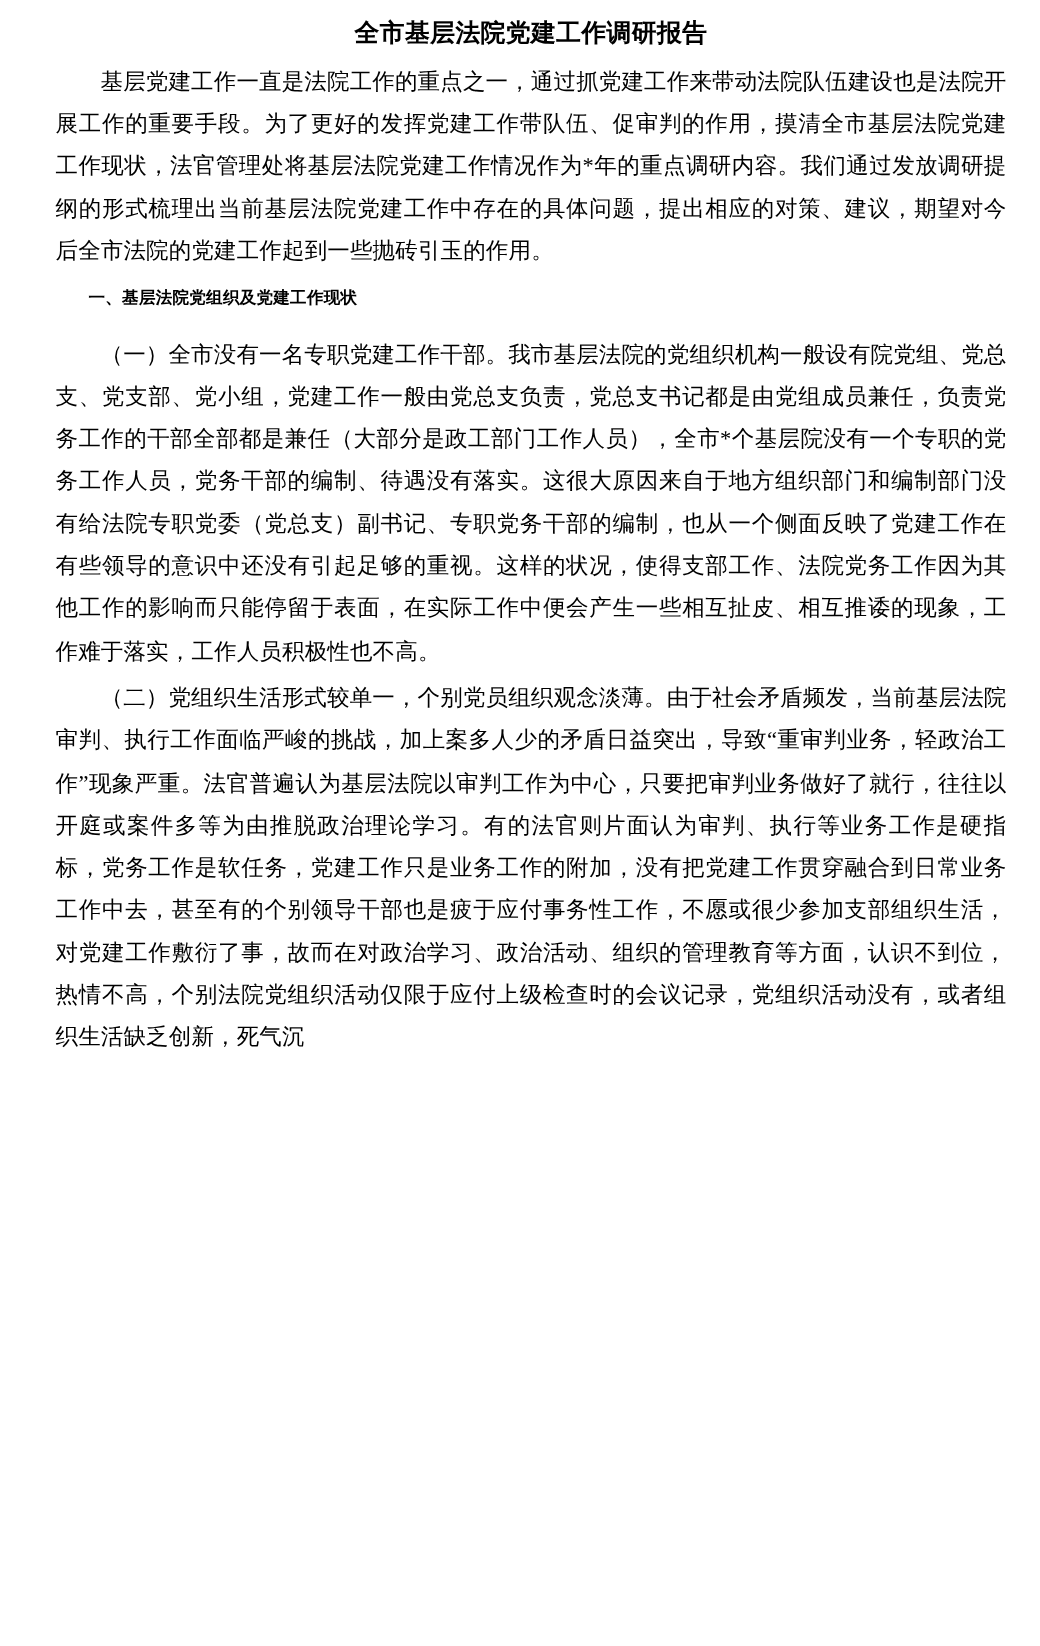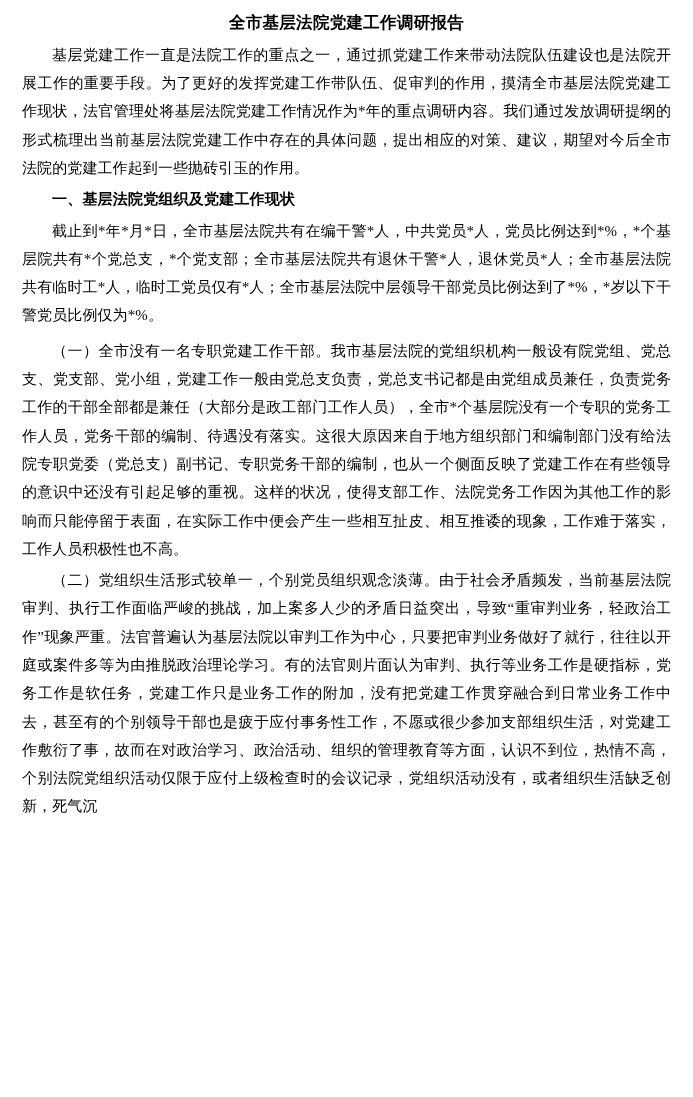--- a/index.html
+++ b/index.html
@@ -11,21 +11,21 @@
     width: 693px;
     height: 1097px;
     font-family: "Liberation Serif", "DejaVu Serif", serif;
     color: #000000;
     overflow: hidden;
   }
   .page {
     width: 693px;
     height: 1097px;
     box-sizing: border-box;
-    padding: 10px 22px 0 22px;
+    padding: 10px 22px 0 37px;
   }
   .doc-title {
     text-align: center;
     font-family: "Liberation Sans", "DejaVu Sans", sans-serif;
     font-weight: bold;
     font-size: 16.5px;
     line-height: 1.5;
     margin: 0 0 6px 0;
     letter-spacing: 0.3px;
   }
@@ -35,40 +35,39 @@
     line-height: 28.3px;
     text-align: justify;
     text-justify: inter-ideograph;
     text-indent: 2em;
     letter-spacing: 0.1px;
   }
   p.heading {
     margin: 0 0 1px 0;
     font-family: "Liberation Sans", "DejaVu Sans", sans-serif;
     font-weight: bold;
-    font-size: 15px;
+    font-size: 11px;
     line-height: 28.3px;
     text-indent: 2em;
     letter-spacing: 0.2px;
   }
   .spacer-sm { height: 2px; }
 </style>
 </head>
 <body>
 
 <div class="page">
   <h1 class="doc-title">全市基层法院党建工作调研报告</h1>
 
   <p class="para">基层党建工作一直是法院工作的重点之一，通过抓党建工作来带动法院队伍建设也是法院开展工作的重要手段。为了更好的发挥党建工作带队伍、促审判的作用，摸清全市基层法院党建工作现状，法官管理处将基层法院党建工作情况作为*年的重点调研内容。我们通过发放调研提纲的形式梳理出当前基层法院党建工作中存在的具体问题，提出相应的对策、建议，期望对今后全市法院的党建工作起到一些抛砖引玉的作用。</p>
   <div class="spacer-sm"></div>
 
   <p class="heading">一、基层法院党组织及党建工作现状</p>
   <div class="spacer-sm"></div>
 
-  <p class="para">截止到*年*月*日，全市基层法院共有在编干警*人，中共党员*人，党员比例达到*%，*个基层院共有*个党总支，*个党支部；全市基层法院共有退休干警*人，退休党员*人；全市基层法院共有临时工*人，临时工党员仅有*人；全市基层法院中层领导干部党员比例达到了*%，*岁以下干警党员比例仅为*%。</p>
   <div class="spacer-sm"></div>
 
   <div class="spacer-sm"></div>
 
   <div class="spacer-sm"></div>
 
   <p class="para">（一）全市没有一名专职党建工作干部。我市基层法院的党组织机构一般设有院党组、党总支、党支部、党小组，党建工作一般由党总支负责，党总支书记都是由党组成员兼任，负责党务工作的干部全部都是兼任（大部分是政工部门工作人员），全市*个基层院没有一个专职的党务工作人员，党务干部的编制、待遇没有落实。这很大原因来自于地方组织部门和编制部门没有给法院专职党委（党总支）副书记、专职党务干部的编制，也从一个侧面反映了党建工作在有些领导的意识中还没有引起足够的重视。这样的状况，使得支部工作、法院党务工作因为其他工作的影响而只能停留于表面，在实际工作中便会产生一些相互扯皮、相互推诿的现象，工作难于落实，工作人员积极性也不高。</p>
   <div class="spacer-sm"></div>
 
   <p class="para">（二）党组织生活形式较单一，个别党员组织观念淡薄。由于社会矛盾频发，当前基层法院审判、执行工作面临严峻的挑战，加上案多人少的矛盾日益突出，导致“重审判业务，轻政治工作”现象严重。法官普遍认为基层法院以审判工作为中心，只要把审判业务做好了就行，往往以开庭或案件多等为由推脱政治理论学习。有的法官则片面认为审判、执行等业务工作是硬指标，党务工作是软任务，党建工作只是业务工作的附加，没有把党建工作贯穿融合到日常业务工作中去，甚至有的个别领导干部也是疲于应付事务性工作，不愿或很少参加支部组织生活，对党建工作敷衍了事，故而在对政治学习、政治活动、组织的管理教育等方面，认识不到位，热情不高，个别法院党组织活动仅限于应付上级检查时的会议记录，党组织活动没有，或者组织生活缺乏创新，死气沉</p>

